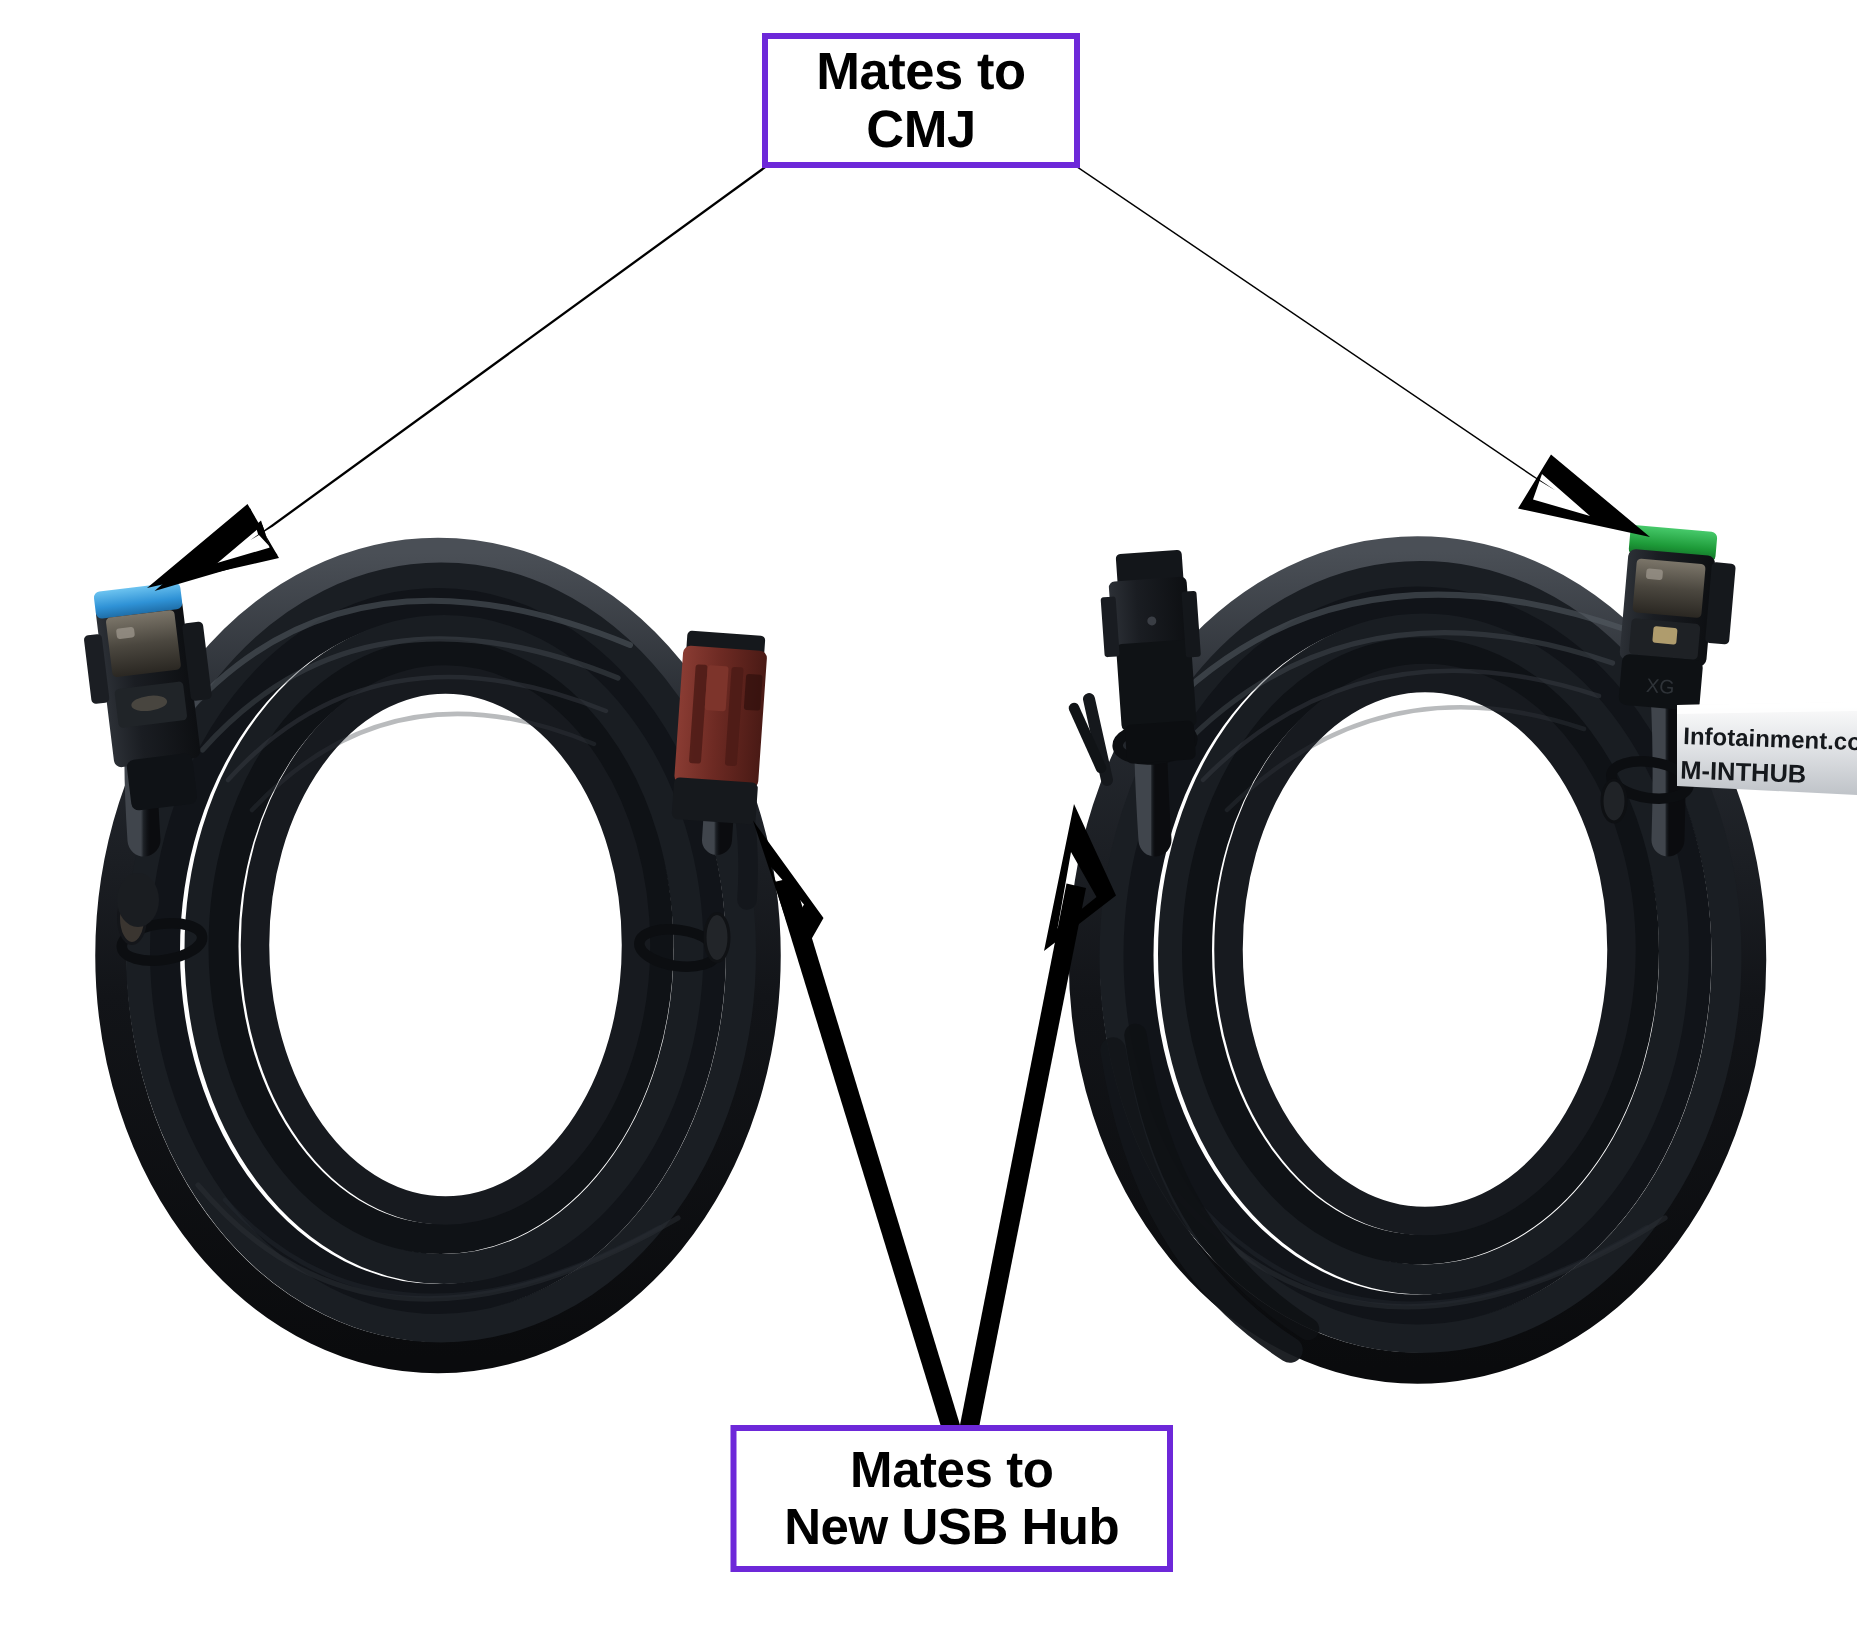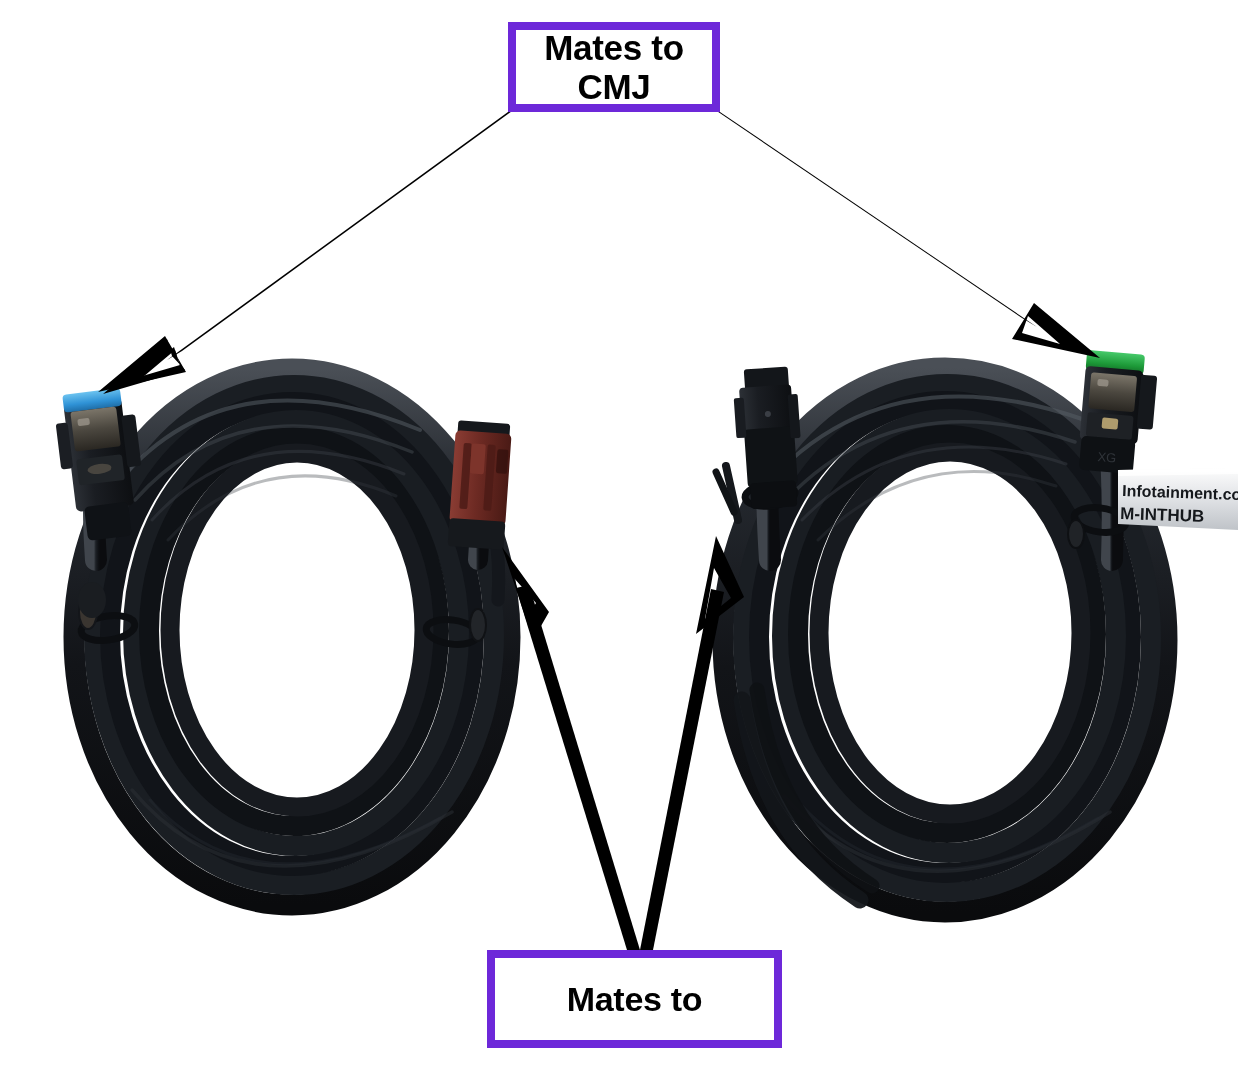--- a/index.html
+++ b/index.html
@@ -23,21 +23,21 @@
     left: 0;
     top: 0;
     width: 1238px;
     height: 1088px;
   }
   #annotation-layer { pointer-events: none; }
 
   .callout {
     position: absolute;
     background: #ffffff;
-    border: 8px solid #6d28d9;
+    border: 4px solid #6d28d9;
     box-sizing: border-box;
     display: flex;
     flex-direction: column;
     align-items: center;
     justify-content: center;
     text-align: center;
     color: #000000;
     line-height: 1.12;
     pointer-events: auto;
     z-index: 5;
@@ -265,15 +265,16 @@
     </g>
   </svg>
 
   <div class="callout" id="callout-cmj">
     <span class="callout-line">Mates to</span>
     <span class="callout-line">CMJ</span>
   </div>
 
   <div class="callout" id="callout-usbhub">
     <span class="callout-line">Mates to</span>
+    <span class="callout-line">New USB Hub</span>
   </div>
 
 </div>
 
 </body></html>

